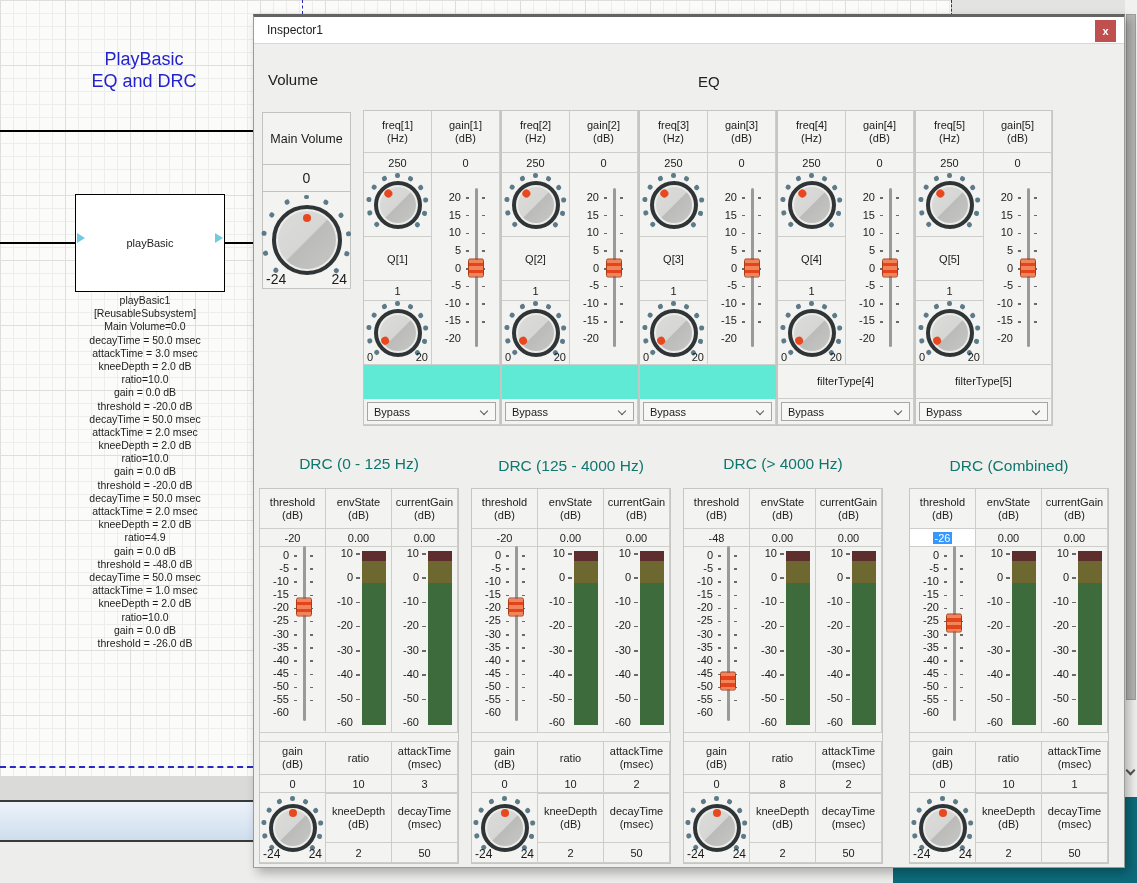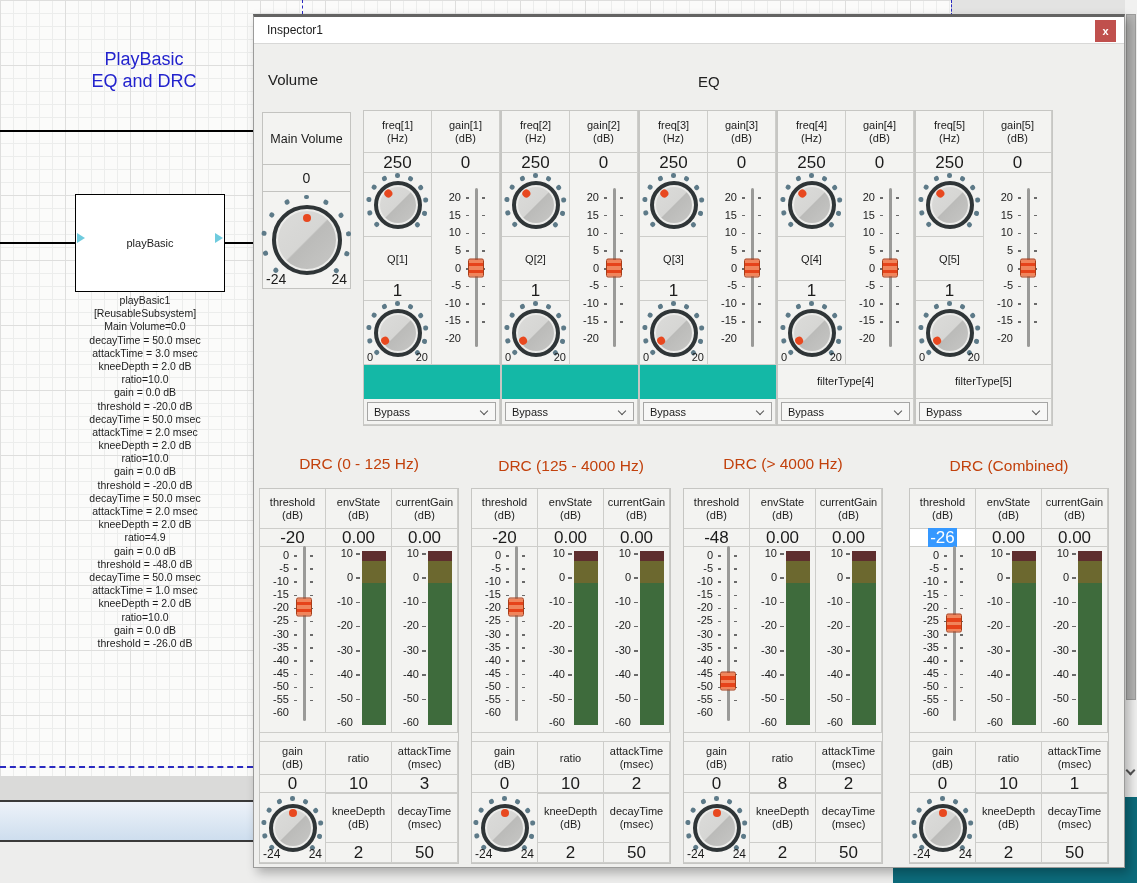--- a/index.html
+++ b/index.html
@@ -44,21 +44,21 @@
     display:flex;align-items:center;padding-left:13px;font-size:12px}
   .close-btn{position:absolute;right:8px;top:3px;width:21px;height:22px;background:var(--close-red,#c0504d);
     color:#fff;display:flex;align-items:center;justify-content:center;font-size:11px;font-weight:bold;cursor:pointer}
   .sec-label{position:absolute;font-size:15px;color:#202020}
   .lbl-volume{left:14px;top:54px}
   .lbl-eq{left:444px;top:56px}
   
   .c{border-right:1px solid #cdcdca;border-bottom:1px solid #cdcdca;display:flex;flex-direction:column;
     align-items:center;justify-content:center;text-align:center;background:#f3f3f1;position:relative}
   .hdr{font-size:11px;line-height:13px}
-  .val{font-size:17px}
+  .val{font-size:11px}
   .bt{border-top:1px solid #cdcdca}
   
   .volume-panel{position:absolute;left:8px;top:95px;width:89px;height:177px;background:#f3f3f1;
     border:1px solid #c3c3c0;display:flex;flex-direction:column}
   .vp-header{height:52px;border-bottom:1px solid #c3c3c0;display:flex;align-items:center;justify-content:center;font-size:12.5px}
   .vp-value{height:27px;border-bottom:1px solid #c3c3c0;display:flex;align-items:center;justify-content:center;font-size:14px}
   .vp-knob{flex:1;position:relative;display:flex;align-items:center;justify-content:center}
   
   .knob{position:relative;display:flex;align-items:center;justify-content:center}
   .knob.small{width:64px;height:62px;--face:48px;--tickr:29px;--dotr:15px}
@@ -90,30 +90,30 @@
   .sl-track{position:absolute;left:43px;top:-9px;bottom:-9px;width:3px;background:#9a9a98;border-radius:2px}
   .sl-handle{position:absolute;left:36px;width:16px;height:19px;transform:translateY(-50%);
     background:repeating-linear-gradient(180deg,#f0855c 0 3.5px,#e6431a 3.5px 7px);
     border:1px solid #a83d18;border-radius:2px}
   .mt-ticks{position:absolute;left:30px;top:0;bottom:0;width:4px;--step:24.3px;
     background:repeating-linear-gradient(180deg,#6a6a6a 0 1.5px,transparent 1.5px var(--step))}
   .mt-bar{position:absolute;left:36px;top:-2px;bottom:-3px;width:24px;
     background:linear-gradient(180deg,var(--meter-red,#5e2e2e) 0 5.7%,var(--meter-olive,#6c682f) 5.7% 18.6%,var(--meter-green,#3e6b3c) 18.6% 100%)}
   
   .eq-table{position:absolute;left:109px;top:93px;display:flex}
-  .eq-band{width:138px;border:1px solid #c6c6c3;display:grid;background:#14b8a6;
+  .eq-band{width:138px;border:1px solid #c6c6c3;display:grid;background:#5eead4;
     grid-template-columns:68px 68px;
     grid-template-rows:42px 20px 64px 44px 20px 64px 34px 26px}
   .ddc{padding:3px 3px}
   .dropdown{width:100%;height:20px;background:#f7f7f6;border:1px solid #a6a6a5;display:flex;
     align-items:center;padding:0 6px;font-size:11px;position:relative;cursor:default}
   .dd-arrow{position:absolute;right:8px;top:5px;width:6px;height:6px;
     border-right:1.5px solid #555;border-bottom:1.5px solid #555;transform:rotate(45deg)}
   
-  .drc-title{position:absolute;font-size:15.5px;color:#c2410c;transform:translateX(-50%);white-space:nowrap}
+  .drc-title{position:absolute;font-size:15.5px;color:#0f766e;transform:translateX(-50%);white-space:nowrap}
   .drc-row{position:absolute;left:5px;top:471px;display:flex}
   .drc-panel{width:200px;border:1px solid #c6c6c3;background:#f3f3f1;display:grid;
     grid-template-columns:66px 66px 66px;
     grid-template-rows:40px 18px 186px 8px 34px 18px 50px 20px}
   .drc-panel.p2,.drc-panel.p3{margin-left:12px}
   .drc-panel.p4{margin-left:26px}
   .editing{background:#fff}
   .sel{background:var(--selection,#3598ff);color:#fff;padding:0 2px}
 </style>
 </head>

